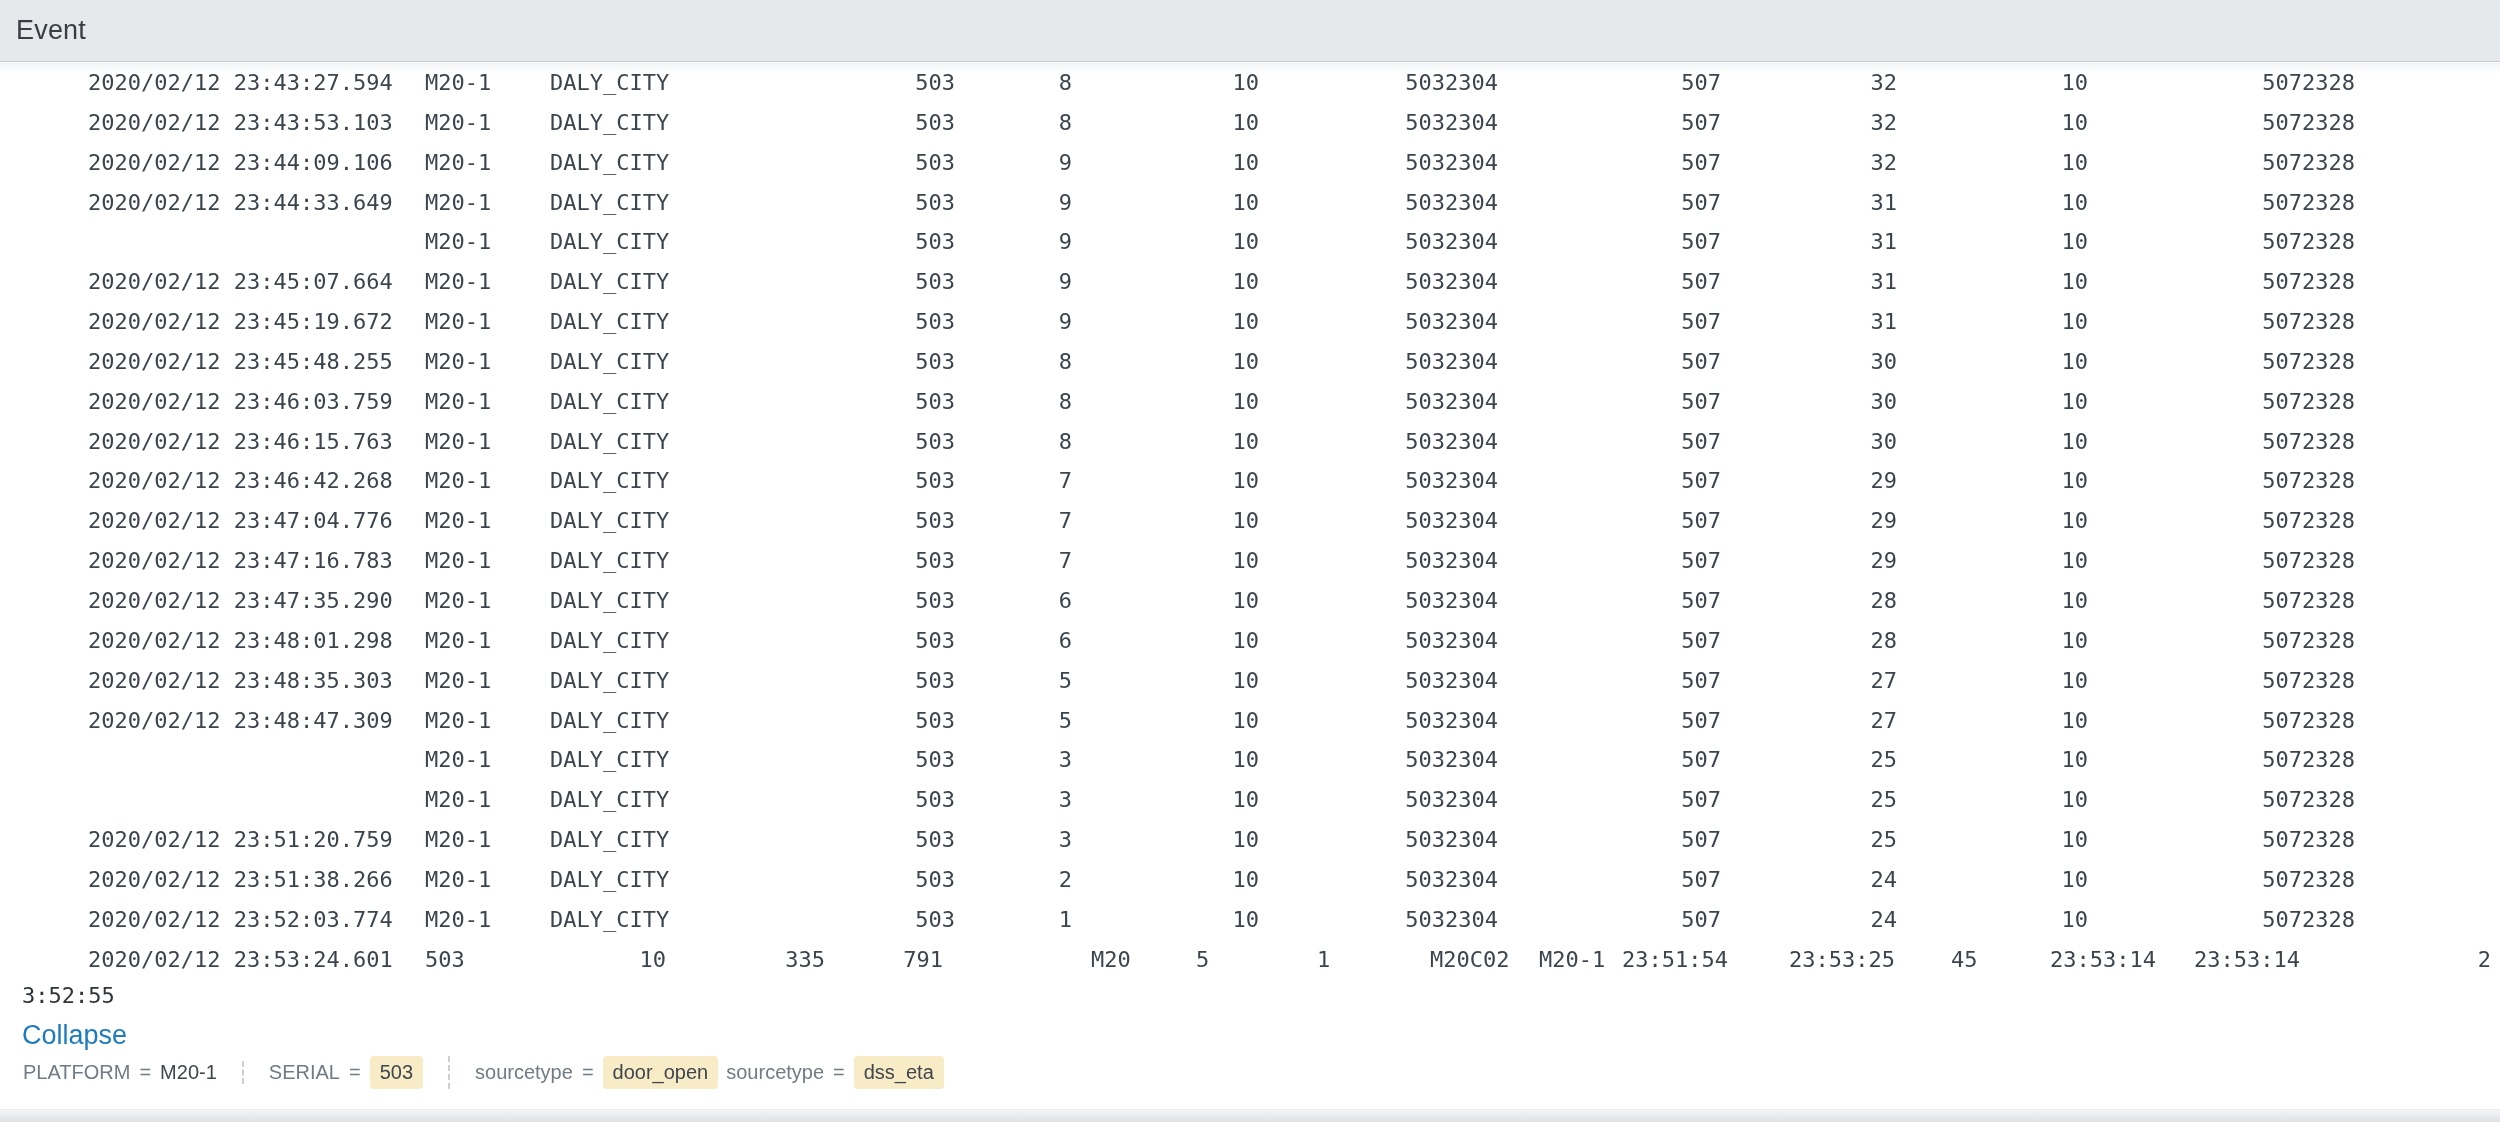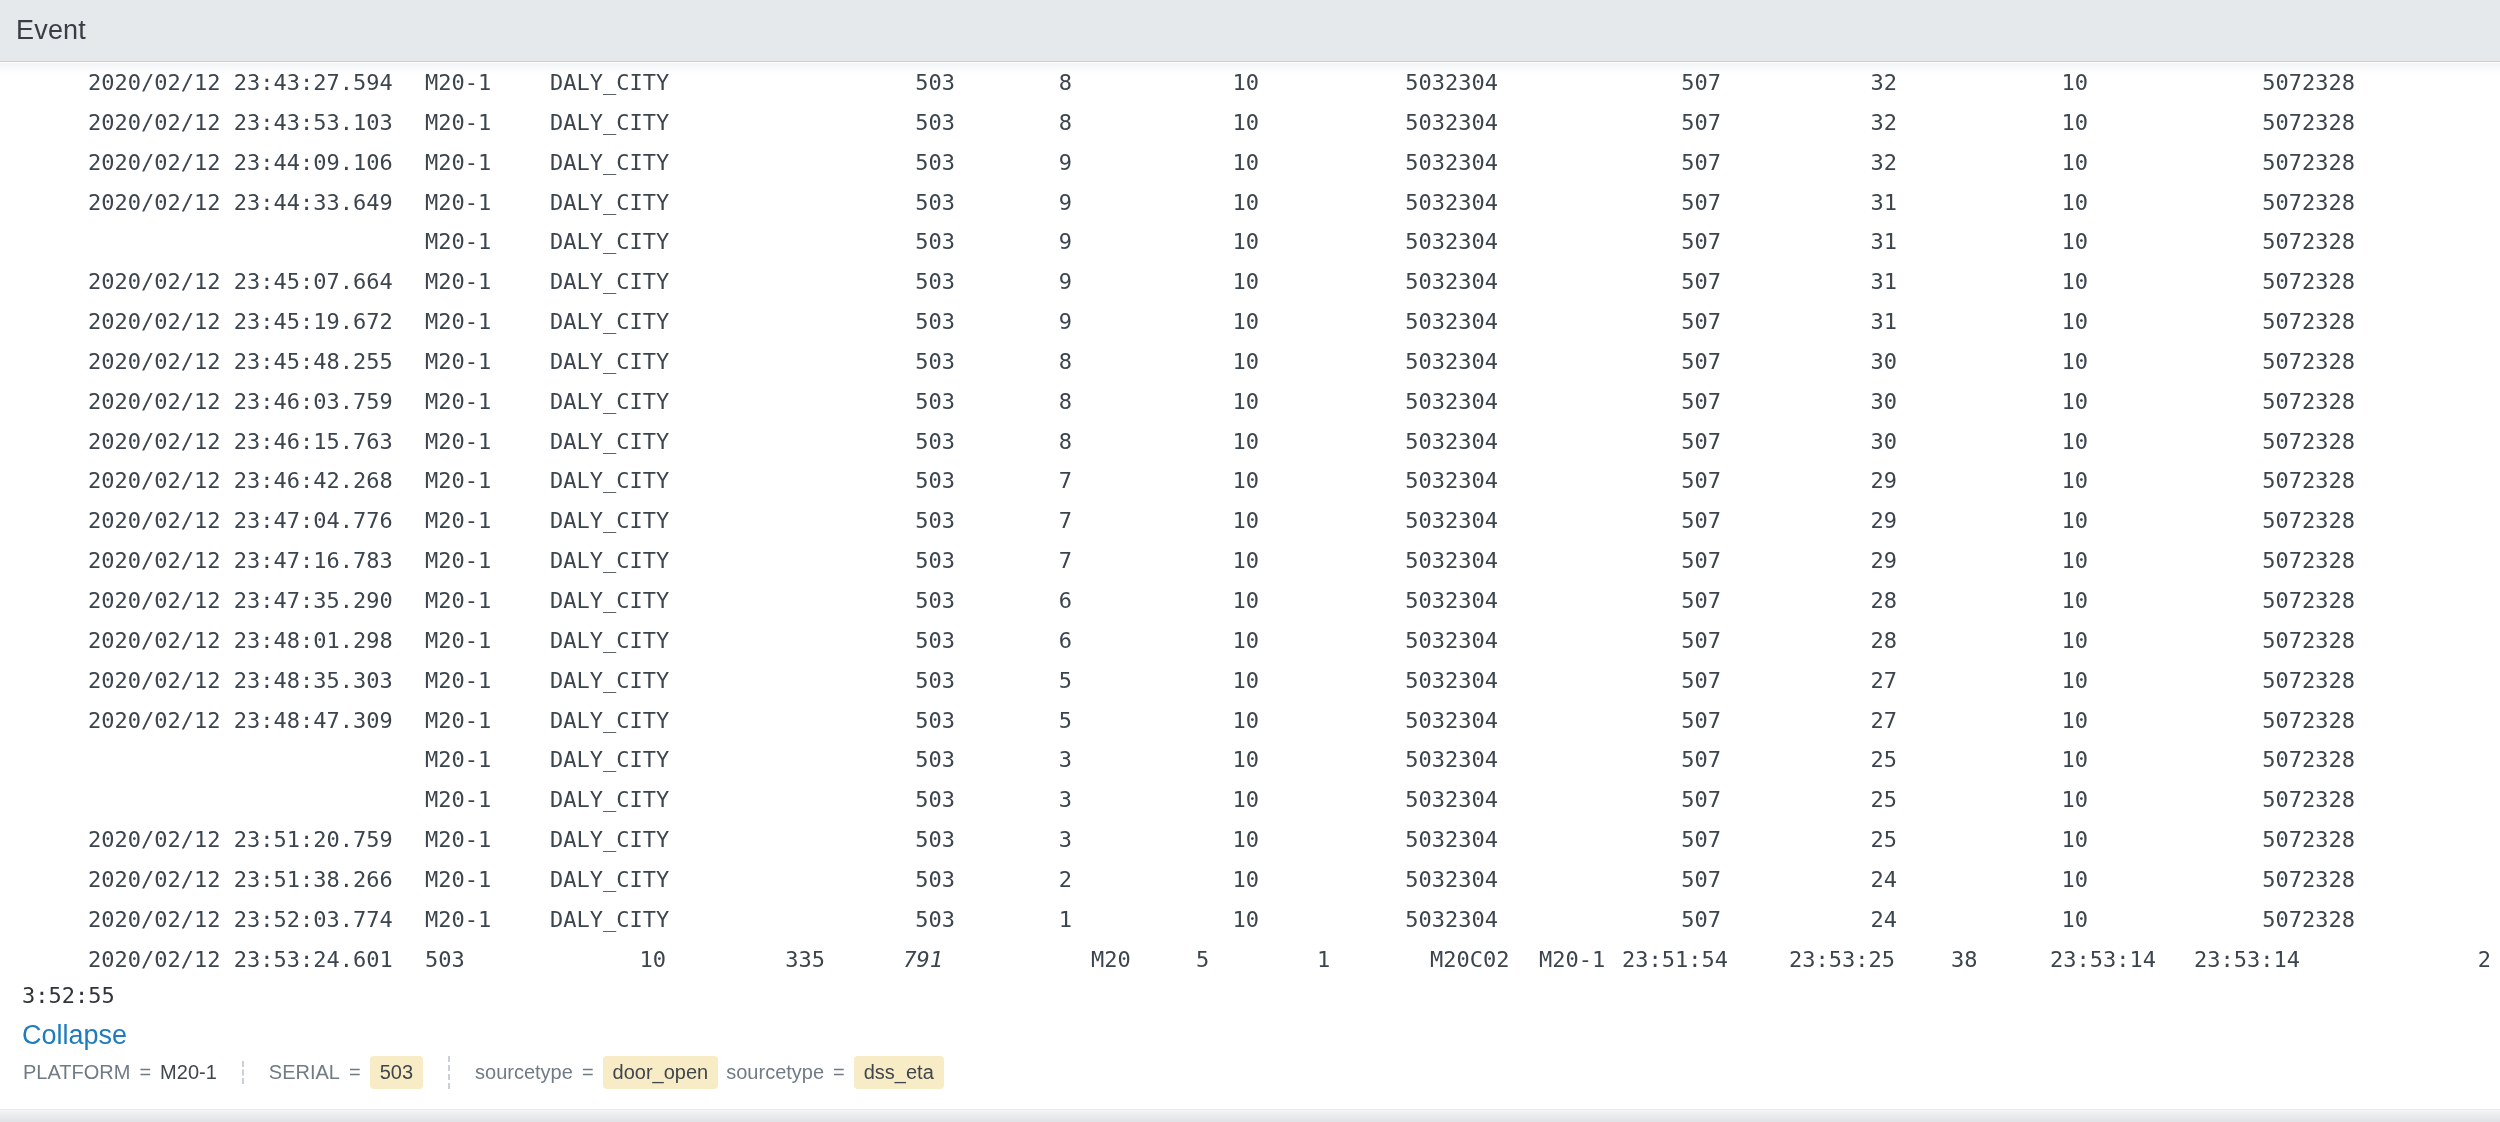--- a/index.html
+++ b/index.html
@@ -347,29 +347,29 @@
       <span class="ecell" style="right: 779px;">507</span>
       <span class="ecell" style="right: 603px;">24</span>
       <span class="ecell" style="right: 412px;">10</span>
       <span class="ecell" style="right: 145px;">5072328</span>
     </div>
     <div class="erow">
       <span class="ecell" style="left: 88px;">2020/02/12 23:53:24.601</span>
       <span class="ecell" style="left: 425px;">503</span>
       <span class="ecell" style="right: 1834px;">10</span>
       <span class="ecell" style="right: 1675px;">335</span>
-      <span class="ecell" style="right: 1557px; font-style: italic;">791</span>
+      <span class="ecell" style="right: 1557px;">791</span>
       <span class="ecell" style="left: 1091px;">M20</span>
       <span class="ecell" style="left: 1196px;">5</span>
       <span class="ecell" style="left: 1317px;">1</span>
       <span class="ecell" style="left: 1430px;">M20C02</span>
       <span class="ecell" style="left: 1539px;">M20-1</span>
       <span class="ecell" style="left: 1622px;">23:51:54</span>
       <span class="ecell" style="left: 1789px;">23:53:25</span>
-      <span class="ecell" style="left: 1951px;">38</span>
+      <span class="ecell" style="left: 1951px;">45</span>
       <span class="ecell" style="left: 2050px;">23:53:14</span>
       <span class="ecell" style="left: 2194px;">23:53:14</span>
       <span class="ecell" style="right: 9px;">2</span>
     </div>
   </div>
 
 <div class="duration">3:52:55</div>
 
 <a class="collapse">Collapse</a>
 

